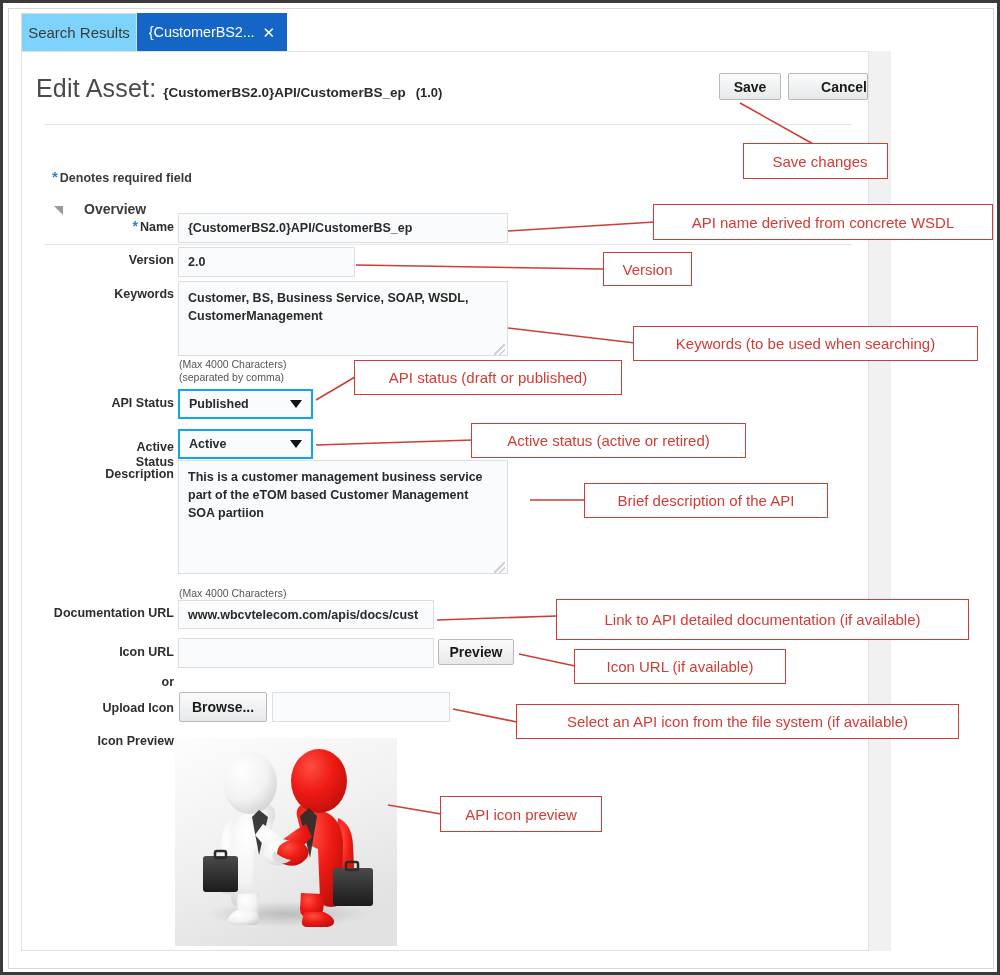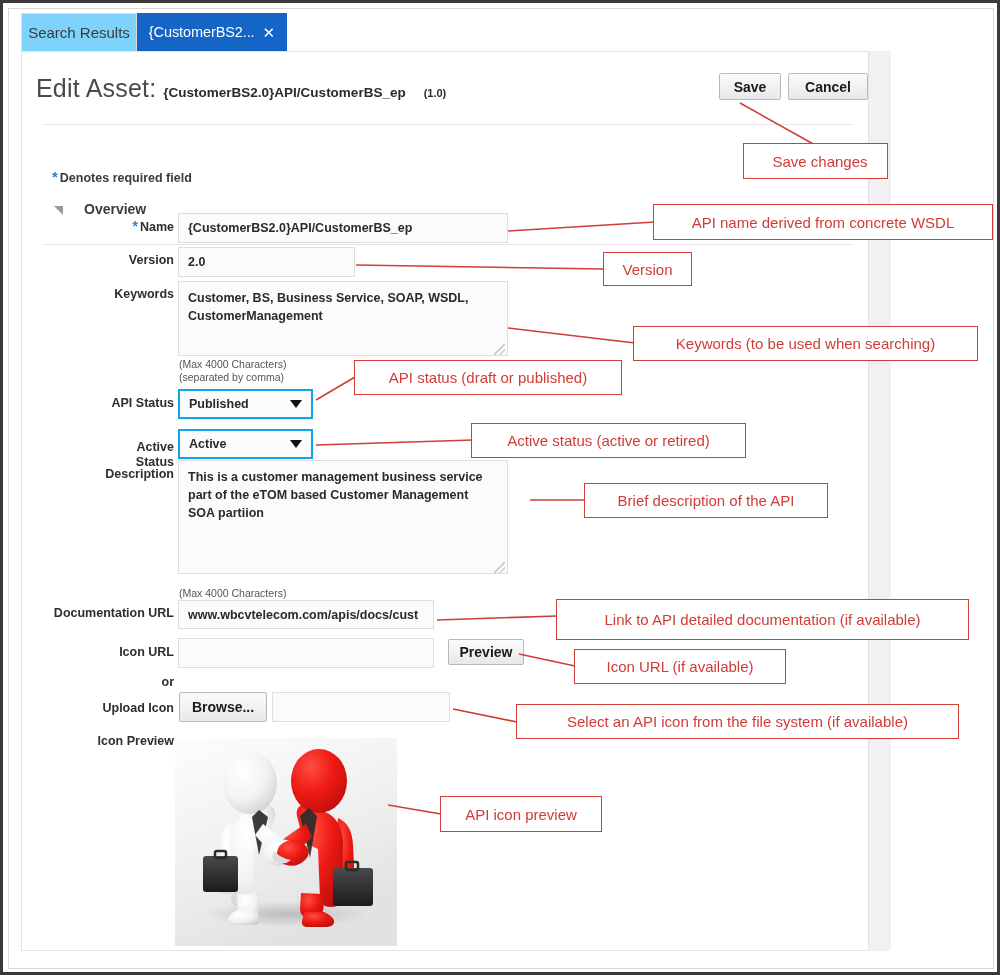--- a/index.html
+++ b/index.html
@@ -81,23 +81,23 @@
     font-size:25px;color:#4a4a4a;font-weight:400;
     display:inline-block;vertical-align:baseline;
     letter-spacing:0.2px;
   }
   #title-sub{
     font-size:13.5px;color:#2b2b2b;font-weight:bold;
     display:inline-block;vertical-align:baseline;
     margin-left:7px;
   }
   #title-ver{
-    font-size:11px;color:#2b2b2b;font-weight:bold;
+    font-size:13px;color:#2b2b2b;font-weight:bold;
     display:inline-block;vertical-align:baseline;
-    margin-left:18px;
+    margin-left:10px;
   }
   .hrule{
     position:absolute;background:#e7e7e7;height:1px;
   }
   #rule1{left:22px;top:72px;width:808px;}
   #rule2{left:22px;top:192px;width:808px;}
   
   #required-note{
     position:absolute;left:30px;top:116px;
     font-size:12.5px;font-weight:bold;color:#3a3a3a;
@@ -220,21 +220,21 @@
 
   <div id="card">
 
     <div id="asset-header">
       <span id="title-main">Edit Asset:</span><span id="title-sub">{CustomerBS2.0}API/CustomerBS_ep</span><span id="title-ver">(1.0)</span>
     </div>
 
     <div class="btn" style="left:697px;top:21px;width:62px;height:27px;">
       <span>Save</span>
     </div>
-    <div class="btn" style="left:766px;top:21px;width:80px;height:27px;">
+    <div class="btn" style="left:766px;top:21px;width:80px;height:27px;justify-content:flex-end;">
       <span>Cancel</span>
     </div>
 
     <div class="hrule" id="rule1"></div>
 
     <div id="required-note">
       <span class="star">*</span><span>Denotes required field</span>
     </div>
 
     <div id="overview-head">
@@ -288,21 +288,21 @@
 
     <div class="flabel" style="left:14px;top:554px;width:138px;">
       <span>Documentation URL</span>
     </div>
     <input class="finput" style="left: 156px; top: 548px; width: 256px; height: 29px;" value="www.wbcvtelecom.com/apis/docs/cust">
 
     <div class="flabel" style="left:40px;top:593px;width:112px;">
       <span>Icon URL</span>
     </div>
     <input class="finput" style="left: 156px; top: 586px; width: 256px; height: 30px;" value="">
-    <div class="btn" style="left:426px;top:587px;width:76px;height:26px;">
+    <div class="btn" style="left:416px;top:587px;width:76px;height:26px;">
       <span>Preview</span>
     </div>
 
     <div class="flabel" style="left:40px;top:623px;width:112px;">
       <span>or</span>
     </div>
 
     <div class="flabel" style="left:40px;top:649px;width:112px;">
       <span>Upload Icon</span>
     </div>

